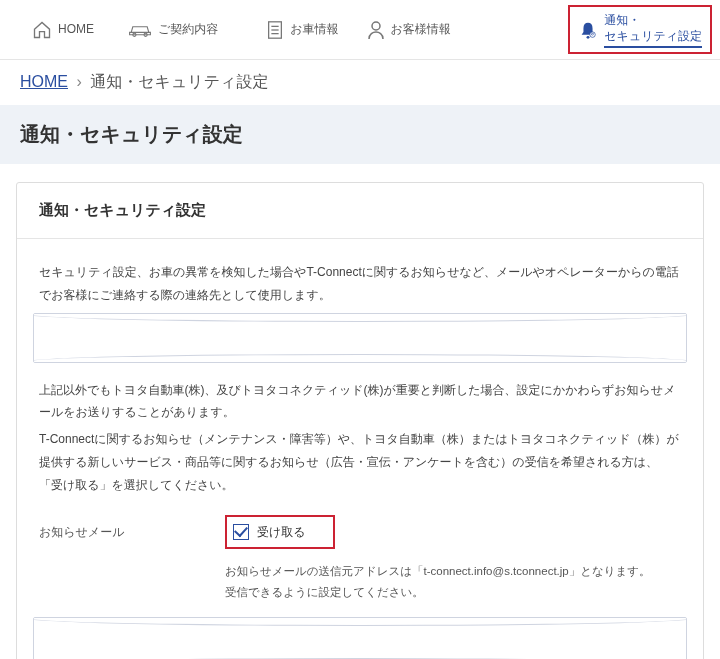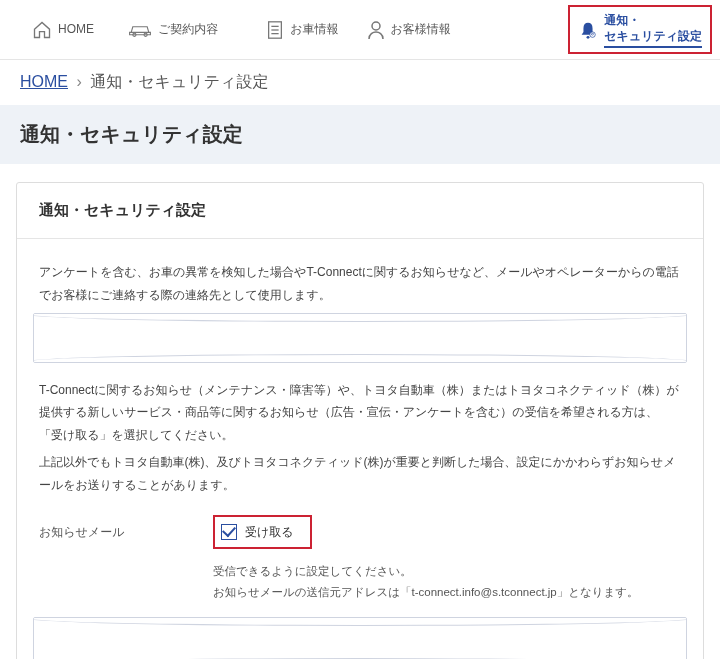--- a/index.html
+++ b/index.html
@@ -5,21 +5,21 @@
   * { box-sizing: border-box; margin: 0; padding: 0; }
   body { font-family: "Hiragino Kaku Gothic ProN", "Meiryo", sans-serif; background: #fff; width: 720px; color: #333; }
   
   
   .topnav { display: flex; align-items: center; height: 60px; padding: 0 8px 0 28px; border-bottom: 1px solid #e5e5e5; }
   .nav-item { display: flex; align-items: center; gap: 6px; font-size: 12px; color: #555; text-decoration: none; padding: 0 4px; cursor: pointer; white-space: nowrap; }
   .nav-sep { flex: 1; }
   .nav-item .txt { line-height: 1.3; }
   .nav-active-box { border: 2px solid #c23; padding: 6px 8px 4px; display: flex; align-items: center; gap: 6px; }
   .nav-active-box .txt { color: #2a4ea0; font-size: 12px; line-height: 1.3; }
-  .active-underline { border-bottom: 2px solid #2a4ea0; padding-bottom: 2px; display: inline-block; font-weight: bold; }
+  .active-underline { border-bottom: 2px solid #2a4ea0; padding-bottom: 2px; display: inline-block; }
   
   
   .crumbs { padding: 12px 20px; font-size: 16px; color: #555; }
   .crumbs a { color: #2a4ea0; text-decoration: underline; }
   .crumbs .sep { margin: 0 4px; color: #888; }
   
   
   .title-strip { background: #eef2f7; padding: 16px 20px; }
   .title-strip h1 { font-size: 20px; font-weight: 600; color: #333; }
   
@@ -32,25 +32,25 @@
   .gap-band { border: 1px solid #cfd4e0; border-radius: 2px; margin: 6px -6px 16px; height: 50px; background: #fff; position: relative; overflow: hidden; }
   .gap-band::before, .gap-band::after {
     content: ""; position: absolute; left: -10px; right: -10px; height: 14px; background: #fff;
     border: 1px solid #cfd4e0; border-radius: 50%;
   }
   .gap-band::before { top: -8px; }
   .gap-band::after { bottom: -8px; }
   
   .para { margin-bottom: 4px; }
   
-  .field-row { display: flex; align-items: flex-start; gap: 24px; margin-top: 18px; justify-content: center; }
+  .field-row { display: flex; align-items: flex-start; gap: 36px; margin-top: 18px; justify-content: center; }
   .field-label { width: 150px; font-size: 12px; padding-top: 6px; color: #555; }
   .field-ctl { flex: 1; }
   
-  .chk-box-hi { display: inline-flex; align-items: center; gap: 8px; border: 2px solid #c23; padding: 4px 16px 4px 6px; }
+  .chk-box-hi { display: inline-flex; align-items: center; gap: 8px; border: 2px solid #c23; padding: 4px 27px 4px 6px; }
   .fake-chk { width: 16px; height: 16px; border: 1px solid #2a4ea0; position: relative; }
   .fake-chk::after { content: ""; position: absolute; left: 3px; top: -1px; width: 6px; height: 10px; border: solid #2a4ea0; border-width: 0 2px 2px 0; transform: rotate(42deg); }
   .chk-label { font-size: 12px; color: #333; }
   
   .sub-notes { margin-top: 12px; font-size: 11.5px; color: #555; line-height: 1.8; }
   
   
   .ico { display: inline-flex; align-items: center; justify-content: center; }
   svg { display: block; }
 </style>
@@ -124,37 +124,37 @@
 </div>
 
 <div class="title-strip">
   <h1>通知・セキュリティ設定</h1>
 </div>
 
 <div class="card-wrap">
   <div class="card">
     <div class="card-head">通知・セキュリティ設定</div>
     <div class="card-body">
-      <p class="para">アンケートを含む、お車の異常を検知した場合やT-Connectに関するお知らせなど、メールやオペレーターからの電話でお客様にご連絡する際の連絡先として使用します。</p>
+      <p class="para">セキュリティ設定、お車の異常を検知した場合やT-Connectに関するお知らせなど、メールやオペレーターからの電話でお客様にご連絡する際の連絡先として使用します。</p>
 
       <div class="gap-band"></div>
 
+      <p class="para">上記以外でもトヨタ自動車(株)、及びトヨタコネクティッド(株)が重要と判断した場合、設定にかかわらずお知らせメールをお送りすることがあります。</p>
       <p class="para">T-Connectに関するお知らせ（メンテナンス・障害等）や、トヨタ自動車（株）またはトヨタコネクティッド（株）が提供する新しいサービス・商品等に関するお知らせ（広告・宣伝・アンケートを含む）の受信を希望される方は、「受け取る」を選択してください。</p>
-      <p class="para">上記以外でもトヨタ自動車(株)、及びトヨタコネクティッド(株)が重要と判断した場合、設定にかかわらずお知らせメールをお送りすることがあります。</p>
 
       <div class="field-row">
         <div class="field-label">お知らせメール</div>
         <div class="field-ctl">
           <label class="chk-box-hi">
             <span class="fake-chk"></span>
             <span class="chk-label">受け取る</span>
           </label>
           <div class="sub-notes">
+            <div>お知らせメールの送信元アドレスは「t-connect.info@s.tconnect.jp」となります。</div>
             <div>受信できるように設定してください。</div>
-            <div>お知らせメールの送信元アドレスは「t-connect.info@s.tconnect.jp」となります。</div>
           </div>
         </div>
       </div>
 
       <div class="gap-band" style="margin-top:14px"></div>
 
     </div>
   </div>
 </div>
 

